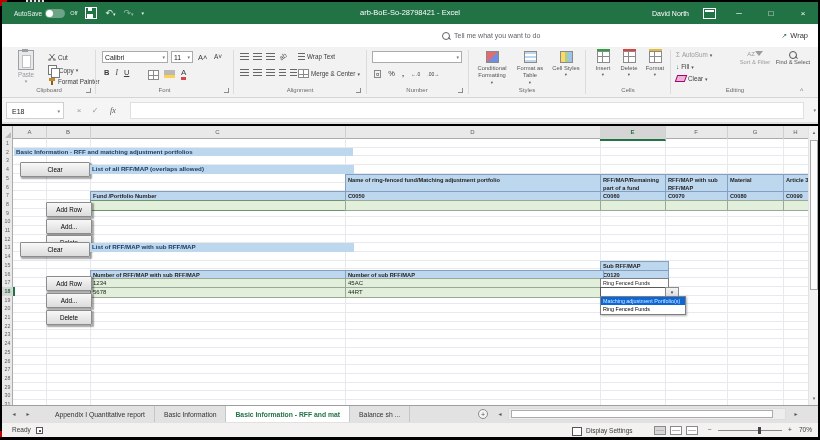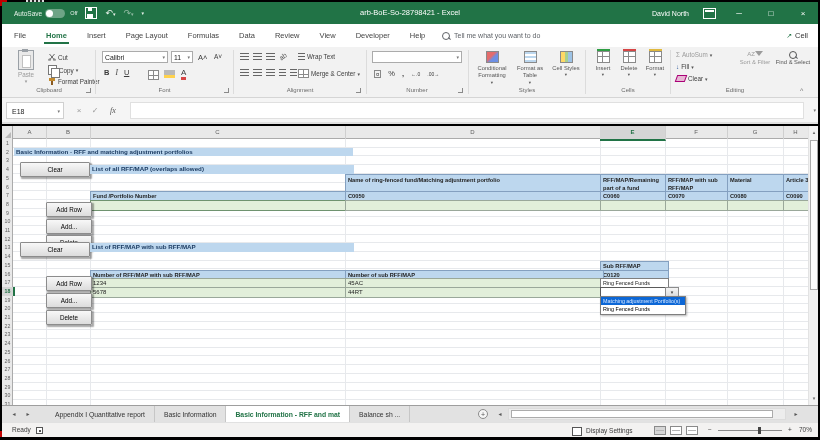--- a/index.html
+++ b/index.html
@@ -158,39 +158,27 @@
   <div class="a tb-right">
     <span>David North</span>
     <span class="ribbon-disp-ic"></span>
     <span class="winbtn">─</span>
     <span class="winbtn">□</span>
     <span class="winbtn">×</span>
   </div>
 </div>
 
 <div class="a tabrow">
-  <div class="a rtab-list">
-      <div class="rtab">File</div>
-      <div class="rtab active">Home</div>
-      <div class="rtab">Insert</div>
-      <div class="rtab">Page Layout</div>
-      <div class="rtab">Formulas</div>
-      <div class="rtab">Data</div>
-      <div class="rtab">Review</div>
-      <div class="rtab">View</div>
-      <div class="rtab">Developer</div>
-      <div class="rtab">Help</div>
-    </div>
   <div class="a tellme">
     <span class="mag"></span>
     <span>Tell me what you want to do</span>
   </div>
   <div class="a share">
     <span style="font-size:7px;color:#217346">↗</span>
-    <span>Cell</span>
+    <span>Wrap</span>
   </div>
 </div>
 
 <div class="a ribbon">
 
   <div class="a bigbtn" style="left:8px;top:3px;width:32px">
     <div class="paste-ic"></div>
     <div>Paste</div>
     <div style="font-size:5px">▾</div>
   </div>

